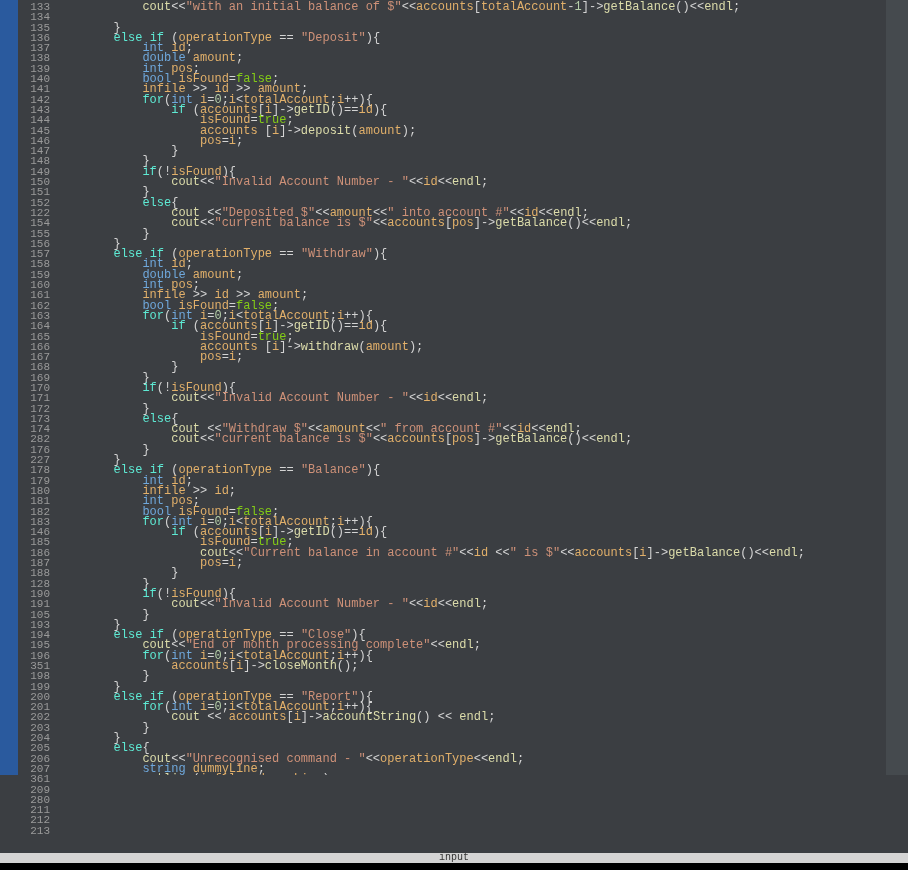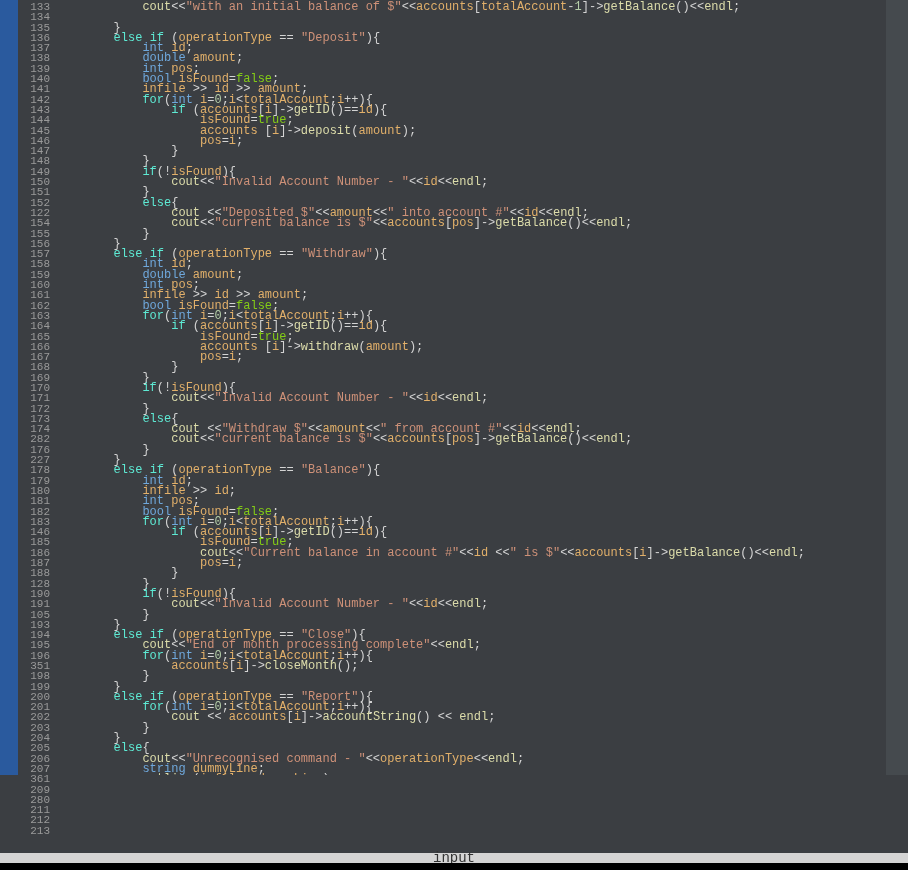--- a/index.html
+++ b/index.html
@@ -65,21 +65,21 @@
     width: 100%;
     height: 17px;
     display: flex;
     flex-direction: column;
   }
   .input-label-row {
     height: 10px;
     background: #d4d4d4;
     color: #333;
     text-align: center;
-    font-size: 14px;
+    font-size: 10px;
     line-height: 10px;
   }
   .status-left {
     position: absolute;
     bottom: 5px;
     left: 2px;
     font-size: 9px;
     color: #ccc;
     background: rgba(50,50,50,0.85);
     padding: 1px 4px;

